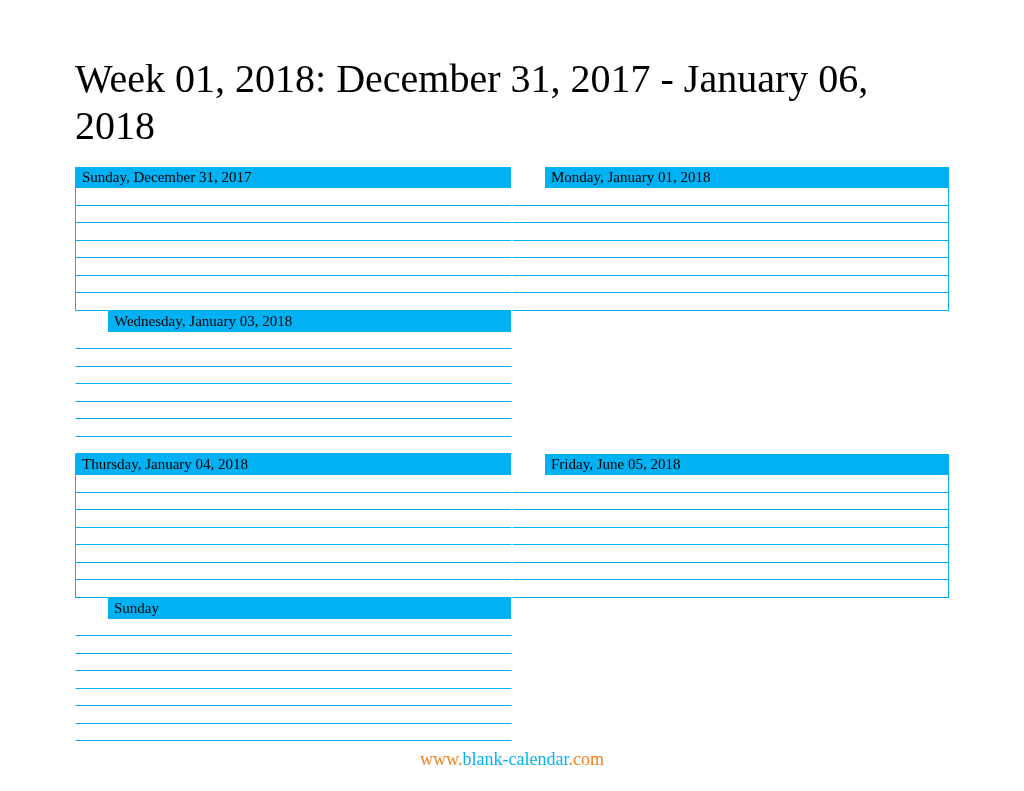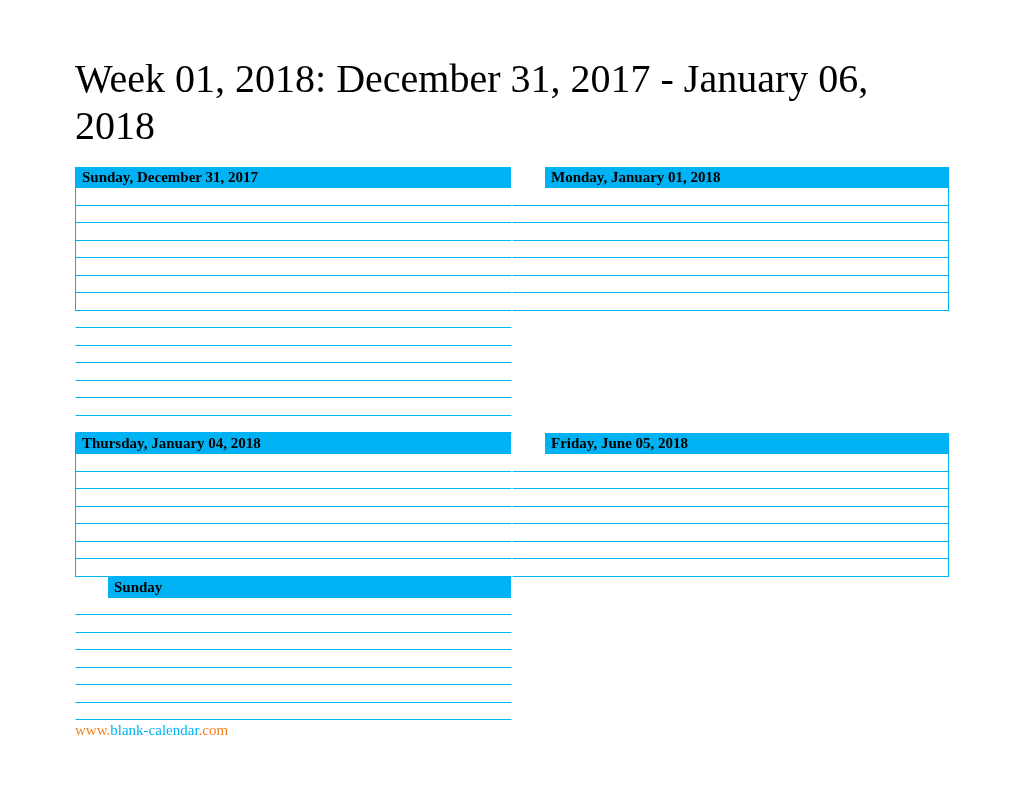--- a/index.html
+++ b/index.html
@@ -20,21 +20,20 @@
       color: #000;
       margin-bottom: 18px;
     }
     .calendar-grid {
       width: 100%;
       border-collapse: collapse;
     }
     .row-pair {
       display: flex;
       width: 100%;
-      font-weight: bold;
     }
     .day-block {
       width: 50%;
       display: flex;
       flex-direction: column;
     }
     .day-header {
       background: #00b2f3;
       color: #000;
       font-size: 15px;
@@ -63,22 +62,23 @@
       border-right: 1px solid #fff;
     }
     .day-block:last-child .line-row {
       border-left: 1px solid #fff;
     }
     .lines {
       display: flex;
       flex-direction: column;
     }
     .footer {
-      margin-top: 2px;
-      font-size: 15px;
+      text-align: center;
+      margin-top: 8px;
+      font-size: 18px;
     }
     .footer-orange {
       color: #f58220;
     }
     .footer-blue {
       color: #00b2f3;
     }
   </style>
 </head>
 <body>
@@ -109,20 +109,21 @@
         <div class="line-row"></div>
         <div class="line-row"></div>
         <div class="line-row"></div>
         <div class="line-row"></div>
       </div>
     </div>
   </div>
 
   <div class="row-pair">
     <div class="day-block">
+      <div class="day-header">Wednesday, January 03, 2018</div>
       <div class="lines">
         <div class="line-row"></div>
         <div class="line-row"></div>
         <div class="line-row"></div>
         <div class="line-row"></div>
         <div class="line-row"></div>
         <div class="line-row"></div>
         <div class="line-row"></div>
       </div>
     </div>

